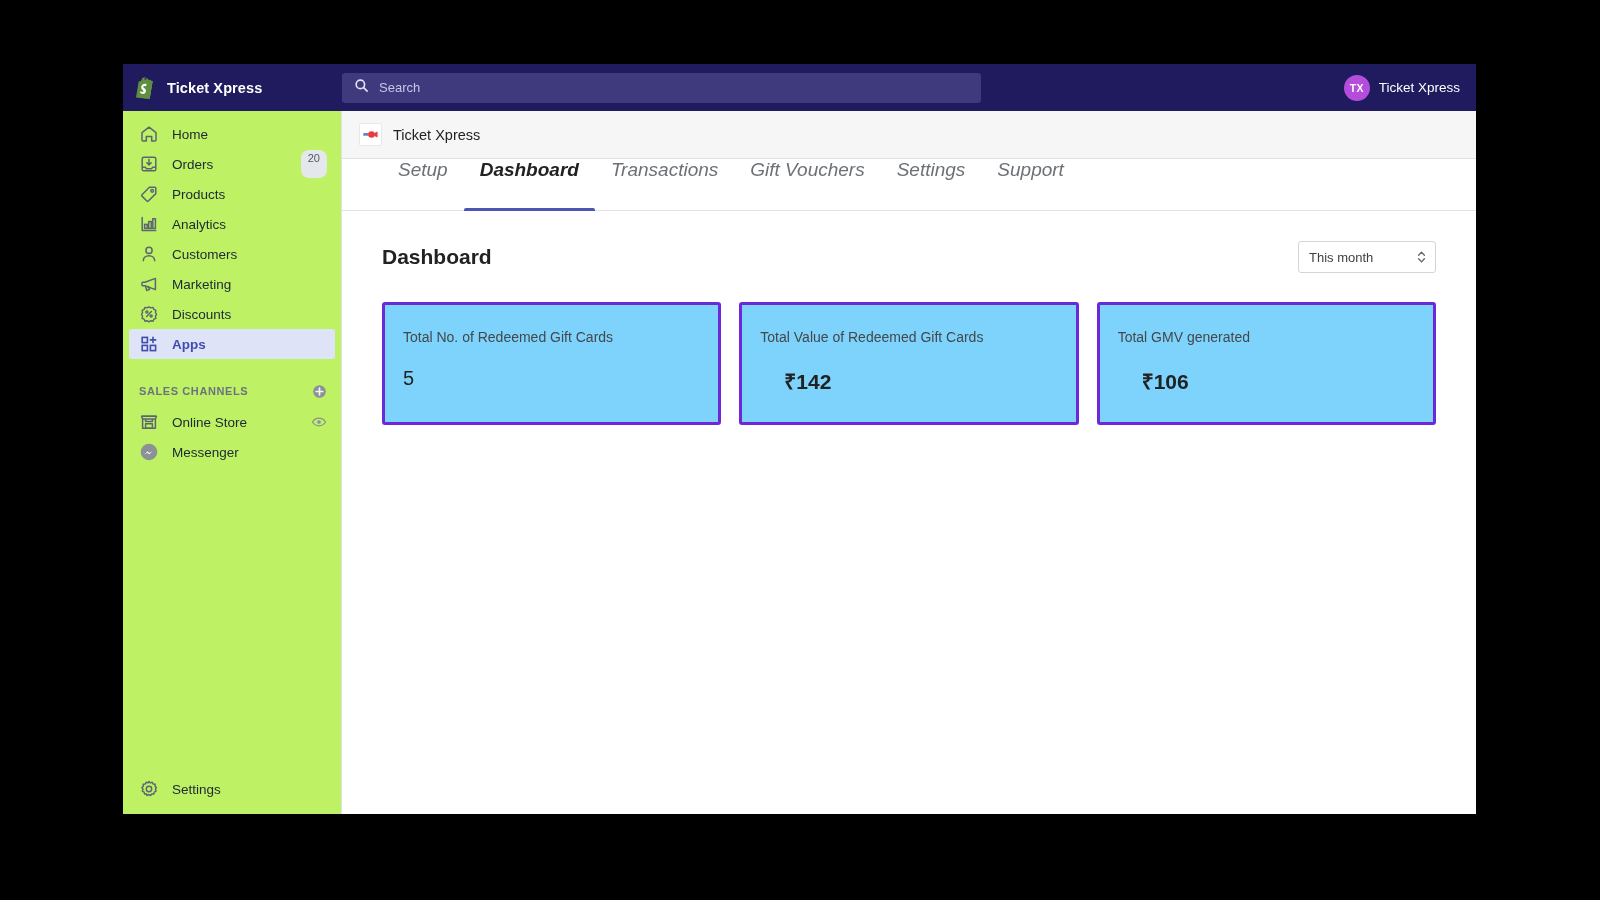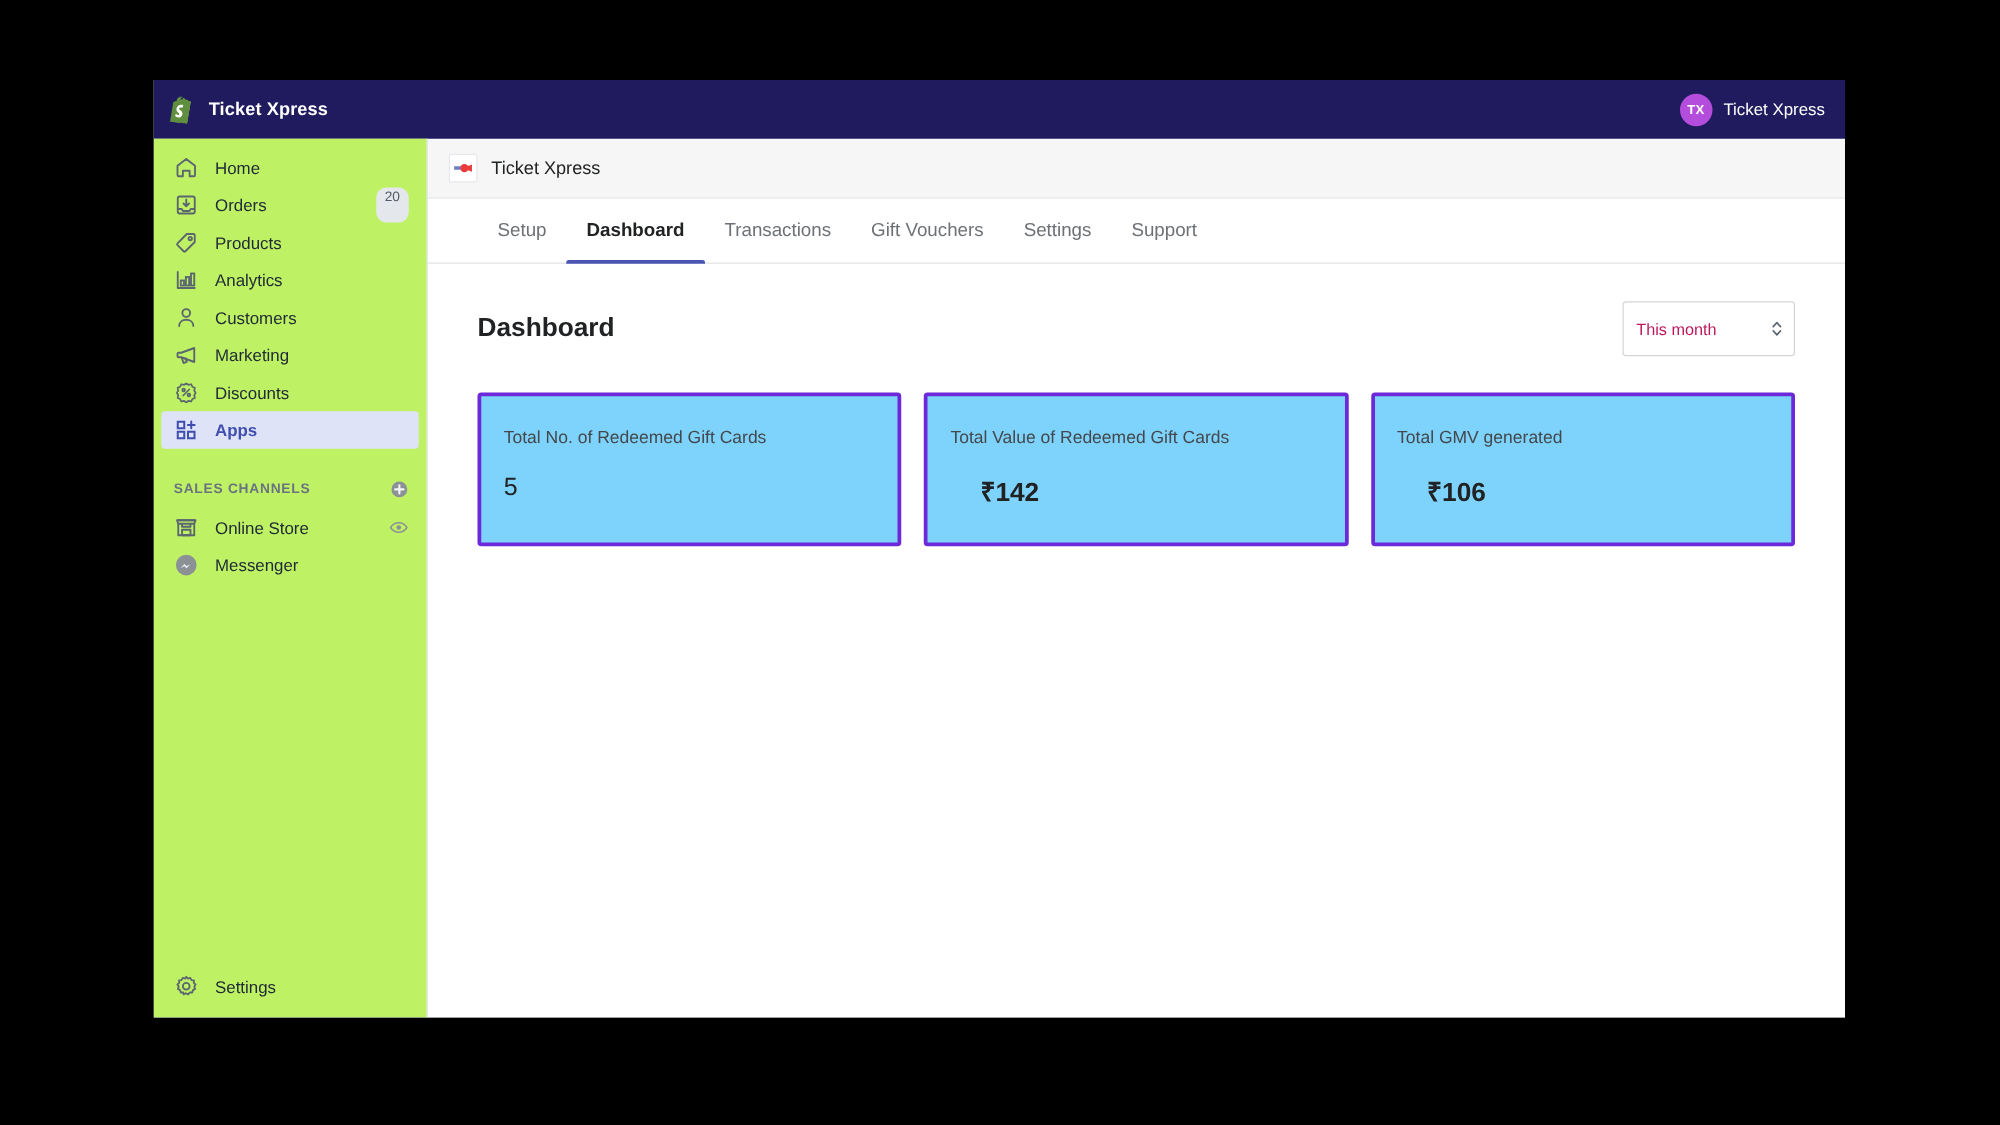--- a/index.html
+++ b/index.html
@@ -180,26 +180,27 @@
     height: 51px;
     flex: 0 0 51px;
     border-bottom: 1px solid #e1e3e5;
     display: flex;
     align-items: stretch;
     padding-left: 40px;
     background: #ffffff;
   }
   .tab {
     display: flex;
-    align-items: center;
+    align-items: flex-start;
     padding: 0 16px;
-    font-size: 15px;
+    font-size: 19px;
     color: #6d7175;
     cursor: pointer;
     position: relative;
+    font-style: italic;
   }
   .tab.active { color: #202223; font-weight: bold; }
   .tab.active::after {
     content: "";
     position: absolute;
     left: 0; right: 0; bottom: -1px;
     height: 3px;
     background: #4b56b3;
     border-radius: 2px 2px 0 0;
   }
@@ -210,27 +211,27 @@
     align-items: center;
     justify-content: space-between;
     margin-bottom: 29px;
   }
   .page-title { font-size: 21px; font-weight: bold; color: #202223; margin: 0; }
 
   .range-select {
     appearance: none;
     -webkit-appearance: none;
     width: 138px;
-    height: 44px;
+    height: 32px;
     border: 1px solid #d2d5d8;
     border-radius: 3px;
     background: #ffffff;
     font-family: "Liberation Sans", sans-serif;
     font-size: 13px;
-    color: #be185d;
+    color: #404040;
     padding: 0 10px;
     box-sizing: border-box;
     cursor: pointer;
     position: relative;
   }
   .select-wrap { position: relative; display: inline-block; }
   .select-arrows {
     position: absolute;
     right: 10px; top: 50%;
     transform: translateY(-50%);
@@ -263,20 +264,29 @@
         <svg class="shopify-bag" viewBox="0 0 24 26">
           <path d="M9.2 2.1c-.5 0-1 .2-1.4.6-.7.7-1.2 1.9-1.5 3L5 6.1c-.6.2-.7.2-.8.8L2 24.2 15.6 26 19 5.8c-.1-.1-.3-.1-.4-.1l-1.7-.1-1.3-1.3c-.1-.1-.3-.2-.4-.2l-.7 21.7-9.8-2 2.2-18.3 1.2-.3c.3-1 .8-2.2 1.5-2.9.4-.4.9-.6 1.4-.6z" fill="#95bf47"></path>
           <path d="M14.8 4.1c-.1 0-.3-.1-.4-.1-.1 0-.2 0-.3 0 0 0-.5-1.5-1.5-1.5-.1 0-.2 0-.3.1-.4-.5-.9-.7-1.4-.7h-.3c-.3-.4-.7-.6-1.2-.6-1.6 0-2.9 2-3.5 4.1l-2.2.7c-.7.2-.7.2-.8.9L0 24.4 15.6 26 19 5.8c-.1-.1-.3-.1-.4-.1zm-3.1-.8v.2l-2 .6c.4-1.5 1.1-2.2 1.7-2.5.2.4.3 1 .3 1.7zm-1.3-2.4c.1 0 .3 0 .4.1-.6.3-1.3 1.1-1.6 2.8l-1.6.5c.4-1.5 1.4-3.4 2.8-3.4z" fill="#5e8e3e"></path>
           <path d="M18.6 5.7l-1.7-.1-1.3-1.3c-.1-.1-.2-.1-.3-.2L14 26l5.6-1.2-3.4-18.1c.1 0 .2-.1.3-.1 .1 0 .2 0 .3-.1z" fill="#5e8e3e" opacity="0"></path>
           <path d="M12.1 9.2l-.7 2.5s-.7-.4-1.7-.4c-1.4 0-1.4.9-1.4 1.1 0 1.2 3.1 1.6 3.1 4.4 0 2.2-1.4 3.6-3.3 3.6-2.2 0-3.4-1.4-3.4-1.4l.6-1.9s1.2 1 2.2 1c.7 0 .9-.5.9-.9 0-1.5-2.5-1.6-2.5-4.2 0-2.1 1.5-4.2 4.6-4.2 1.2 0 1.8.4 1.8.4z" fill="#ffffff"></path>
         </svg>
       </span>
       <span class="brand-name">Ticket Xpress</span>
     </div>
 
+    <div class="searchbar">
+      <span>
+        <svg class="search-ico" viewBox="0 0 20 20" fill="none" stroke="#e3e1f2" stroke-width="2.2">
+          <circle cx="8.5" cy="8.5" r="5.6"></circle>
+          <line x1="12.8" y1="12.8" x2="17.5" y2="17.5" stroke-linecap="round"></line>
+        </svg>
+      </span>
+      <span class="search-ph">Search</span>
+    </div>
 
     <div class="user-area">
       <span class="avatar">TX</span>
       <span class="user-name">Ticket Xpress</span>
     </div>
   </div>
 
   <div class="body-row">
 
     <div class="sidebar">

